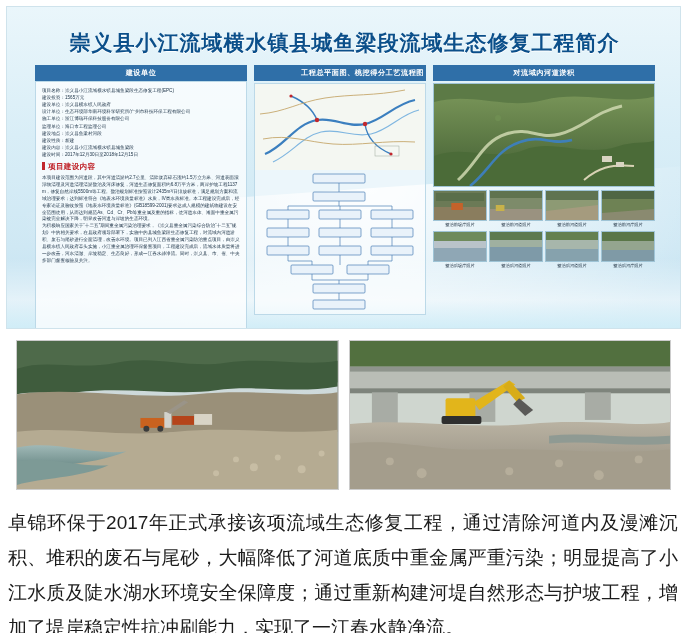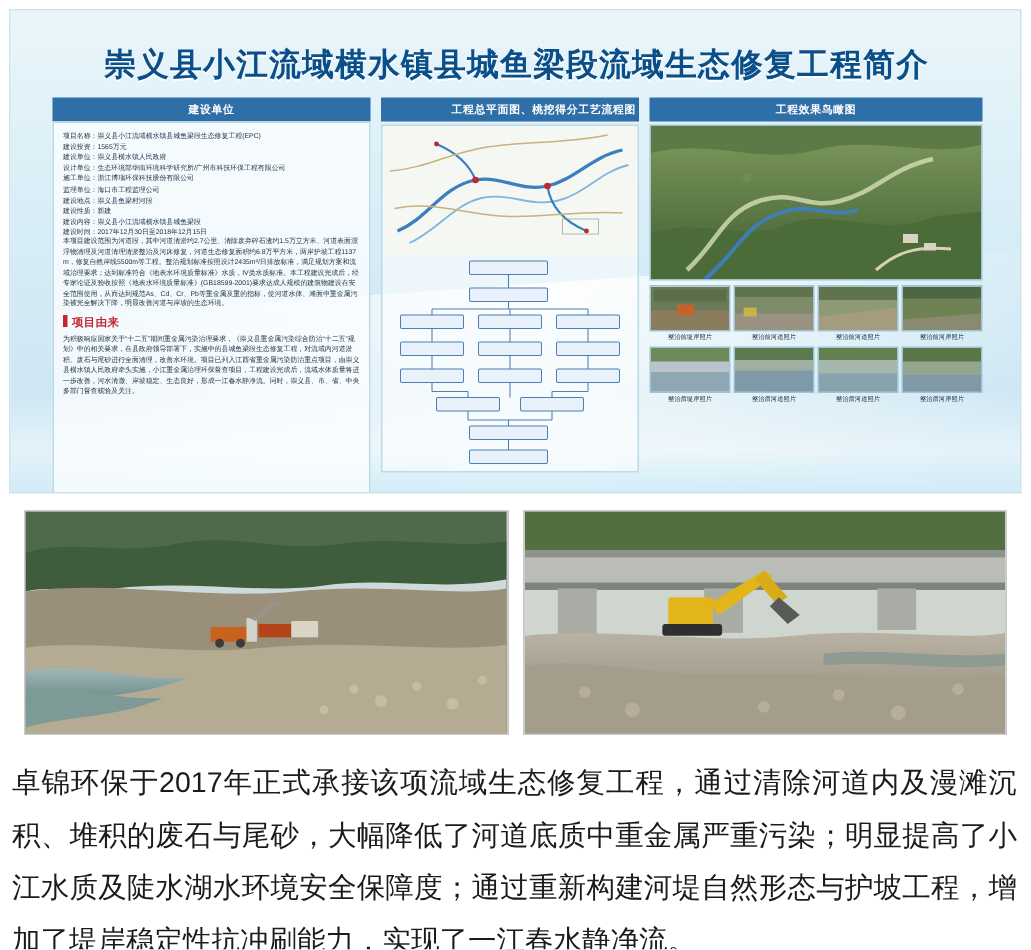--- a/index.html
+++ b/index.html
@@ -199,25 +199,25 @@
             <li>建设单位：崇义县横水镇人民政府</li>
             <li>设计单位：生态环境部华南环境科学研究所/广州市科技环保工程有限公司</li>
             <li>施工单位：浙江博瑞环保科技股份有限公司</li>
             <li>监理单位：海口市工程监理公司</li>
             <li>建设地点：崇义县鱼梁村河段</li>
             <li>建设性质：新建</li>
             <li>建设内容：崇义县小江流域横水镇县城鱼梁段</li>
             <li>建设时间：2017年12月30日至2018年12月15日</li>
           </ul>
 
+          <div class="sec-title">
+            <span class="bar"></span><span>项目建设内容</span>
+          </div>
           <div class="txt-block">本项目建设范围为河道段，其中河道清淤约2.7公里、清除废弃碎石渣约1.5万立方米、河道表面漂浮物清理及河道清理清淤整治及河床修复，河道生态修复面积约6.8万平方米，两岸护坡工程1137m，修复自然岸线5500m等工程。整治规划标准按照设计2435m³/日排放标准，满足规划方案和流域治理要求；达到标准符合《地表水环境质量标准》水质，IV类水质标准。本工程建设完成后，经专家论证及验收按照《地表水环境质量标准》(GB18599-2001)要求达成人规模的建筑物建设在安全范围使用，从而达到规范As、Cd、Cr、Pb等重金属及重的指标，使河道水体、滩面中重金属污染被完全解决下降，明显改善河道与岸坡的生态环境。</div>
 
-          <div class="sec-title">
-            <span class="bar"></span><span>项目由来</span>
-          </div>
           <div class="txt-block">为积极响应国家关于“十二五”期间重金属污染治理要求，《崇义县重金属污染综合防治“十二五”规划》中的相关要求，在县政府领导部署下，实施中的县城鱼梁段生态修复工程，对流域内河道淤积、废石与尾砂进行全面清理，改善水环境。项目已列入江西省重金属污染防治重点项目，由崇义县横水镇人民政府牵头实施，小江重金属治理环保督查项目，工程建设完成后，流域水体质量将进一步改善，河水清澈、岸坡稳定、生态良好，形成一江春水静净流。同时，崇义县、市、省、中央多部门督查核验及关注。</div>
         </div>
       </div>
 
       <div class="col-mid">
         <div class="panel-head wide">工程总平面图、桃挖得分工艺流程图</div>
         <div class="flow-wrap">
 
           <svg class="map-svg" width="170" height="86" viewBox="0 0 170 86">
             <rect x="0" y="0" width="170" height="86" fill="#f4f7f2"></rect>
@@ -276,21 +276,21 @@
               <line x1="113" y1="104" x2="113" y2="110"></line>
               <line x1="57" y1="110" x2="113" y2="110"></line>
               <line x1="84" y1="110" x2="84" y2="114"></line>
               <line x1="84" y1="123" x2="84" y2="130"></line>
             </g>
           </svg>
         </div>
       </div>
 
       <div class="col-right">
-        <div class="panel-head">工程效果鸟瞰图</div>
+        <div class="panel-head">对流域内河道淤积</div>
 
         <div class="photo-main">
           <svg width="222" height="104" viewBox="0 0 222 104">
             <defs>
               <linearGradient id="hill" x1="0" y1="0" x2="0" y2="1">
                 <stop offset="0%" stop-color="#7e9a5c"></stop>
                 <stop offset="100%" stop-color="#3f5c31"></stop>
               </linearGradient>
             </defs>
             <rect width="222" height="104" fill="url(#hill)"></rect>

